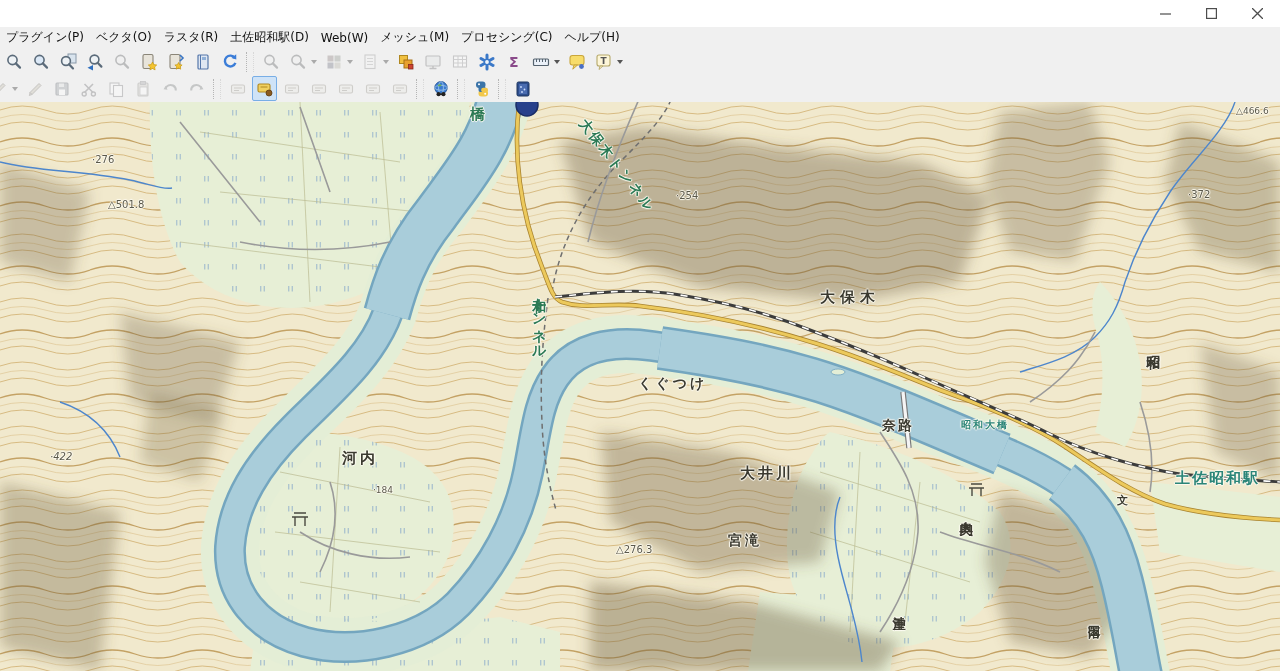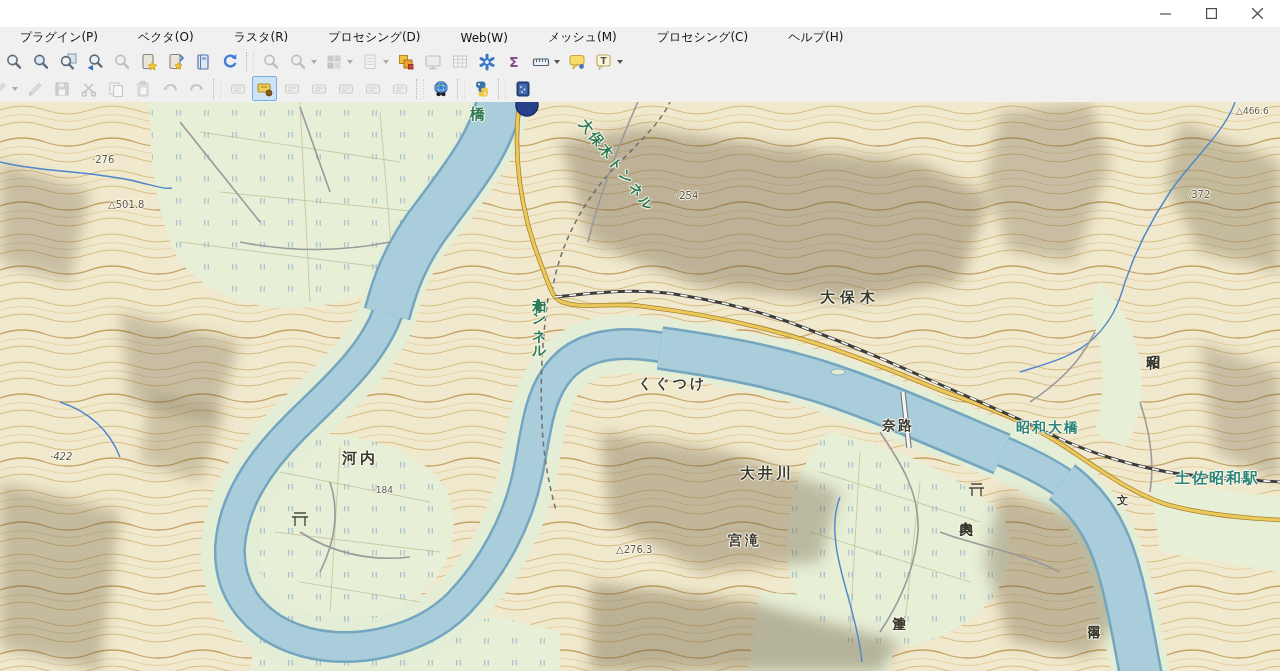--- a/index.html
+++ b/index.html
@@ -7,21 +7,21 @@
   #app{position:relative;width:1280px;height:671px;overflow:hidden;background:#fff;}
 
   
   #titlebar{position:absolute;left:0;top:0;width:1280px;height:27px;background:#ffffff;}
   #wincontrols{position:absolute;right:0;top:0;height:27px;display:flex;}
   .winbtn{width:46px;height:27px;display:flex;align-items:center;justify-content:center;color:#4d4d4d;cursor:default;}
 
   
   #menubar{position:absolute;left:0;top:27px;width:1280px;height:21px;background:#f0f0f0;
            display:flex;align-items:center;font-size:12px;color:#111;border-bottom:1px solid #e6e6e6;}
-  .menu-item{padding:2px 20px;white-space:nowrap;}
+  .menu-item{padding:2px 6px;white-space:nowrap;}
 
   
   .toolbar{position:absolute;left:0;width:1280px;height:27px;background:#f0f0f0;display:flex;align-items:center;}
   #toolbar1{top:48px;border-bottom:1px solid #eaeaea;}
   #toolbar2{top:75px;border-bottom:1px solid #c9c9c9;}
   .tbtn{width:23px;height:23px;margin:0 1px;display:flex;align-items:center;justify-content:center;border:1px solid transparent;border-radius:2px;position:relative;}
   .tbtn svg{display:block;}
   .tbtn.disabled{opacity:.38;filter:grayscale(85%);}
   .tbtn.active{background:#cfe3f7;border:1px solid #78aee6;}
   .tbwrap{display:flex;align-items:center;}
@@ -62,21 +62,21 @@
             <path d="M0,0 L11,11 M11,0 L0,11" stroke="#4d4d4d" stroke-width="1.3"></path>
           </svg>
       </div>
     </div>
   </div>
 
   <div id="menubar">
       <div class="menu-item">プラグイン(P)</div>
       <div class="menu-item">ベクタ(O)</div>
       <div class="menu-item">ラスタ(R)</div>
-      <div class="menu-item">プロセシング(D)</div>
+      <div class="menu-item">土佐昭和駅(D)</div>
       <div class="menu-item">Web(W)</div>
       <div class="menu-item">メッシュ(M)</div>
       <div class="menu-item">プロセシング(C)</div>
       <div class="menu-item">ヘルプ(H)</div>
     </div>
 
   <div id="toolbar1" class="toolbar">
       <div class="tbwrap">
         <div class="tbtn">
           <svg width="18" height="18">
@@ -566,21 +566,21 @@
         <div class="maplabel spot" style="left: 108px; top: 98px; font-size: 10px; text-align: center;">△501.8</div>
         <div class="maplabel spot" style="left: 1188px; top: 88px; font-size: 10px;">·372</div>
         <div class="maplabel spot" style="left: 1236px; top: 5px; font-size: 9px;">△466.6</div>
         <div class="maplabel green v" style="left: 532px; top: 186px; font-size: 14px;">十和トンネル</div>
         <div class="maplabel place" style="left: 820px; top: 188px; font-size: 15px; letter-spacing: 5px;">大保木</div>
         <div class="maplabel place v" style="left: 1146px; top: 242px; font-size: 14px;">昭和</div>
         <div class="maplabel place" style="left: 638px; top: 274px; font-size: 14px; letter-spacing: 3px; text-align: right;">くぐつけ</div>
         <div class="maplabel place" style="left: 342px; top: 349px; font-size: 15px; letter-spacing: 3px;">河内</div>
         <div class="maplabel place" style="left: 740px; top: 364px; font-size: 15px; letter-spacing: 3px;">大井川</div>
         <div class="maplabel place" style="left: 882px; top: 316px; font-size: 14px; letter-spacing: 2px;">奈路</div>
-        <div class="maplabel teal" style="left: 1010px; top: 318px; font-size: 14px; letter-spacing: 2px; padding-left: 6px;">昭和大橋</div>
+        <div class="maplabel teal" style="left: 955px; top: 318px; font-size: 10px; letter-spacing: 2px; padding-left: 6px;">昭和大橋</div>
         <div class="maplabel teal" style="left: 1175px; top: 369px; font-size: 15px; letter-spacing: 2px;">土佐昭和駅</div>
         <div class="maplabel place v" style="left: 959px; top: 409px; font-size: 14px;">奥内</div>
         <div class="maplabel place" style="left: 728px; top: 431px; font-size: 14px; letter-spacing: 3px;">宮滝</div>
         <div class="maplabel spot" style="left: 616px; top: 443px; font-size: 10px;">△276.3</div>
         <div class="maplabel place v" style="left: 892px; top: 504px; font-size: 13px;">沖重</div>
         <div class="maplabel place v" style="left: 1087px; top: 513px; font-size: 13px;">落田</div>
         <div class="maplabel spot" style="left: 373px; top: 384px; font-size: 9px;">·184</div>
         <div class="maplabel spot" style="left: 50px; top: 350px; font-size: 10px; font-style: italic;">·422</div>
         <div class="maplabel place" style="left: 1117px; top: 393px; font-size: 11px;">文</div>
       </div>

